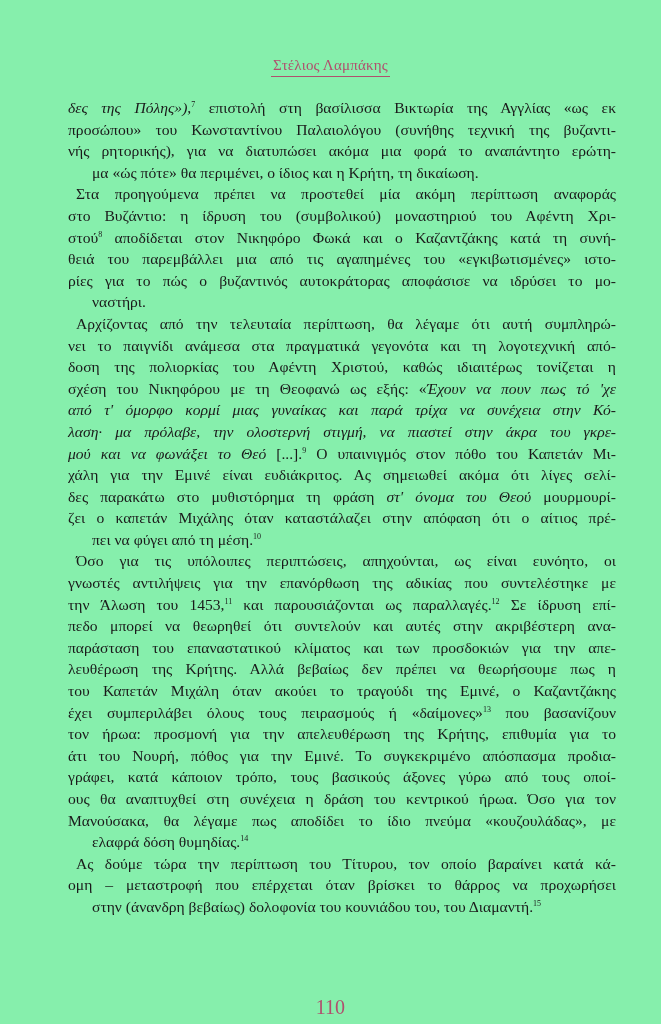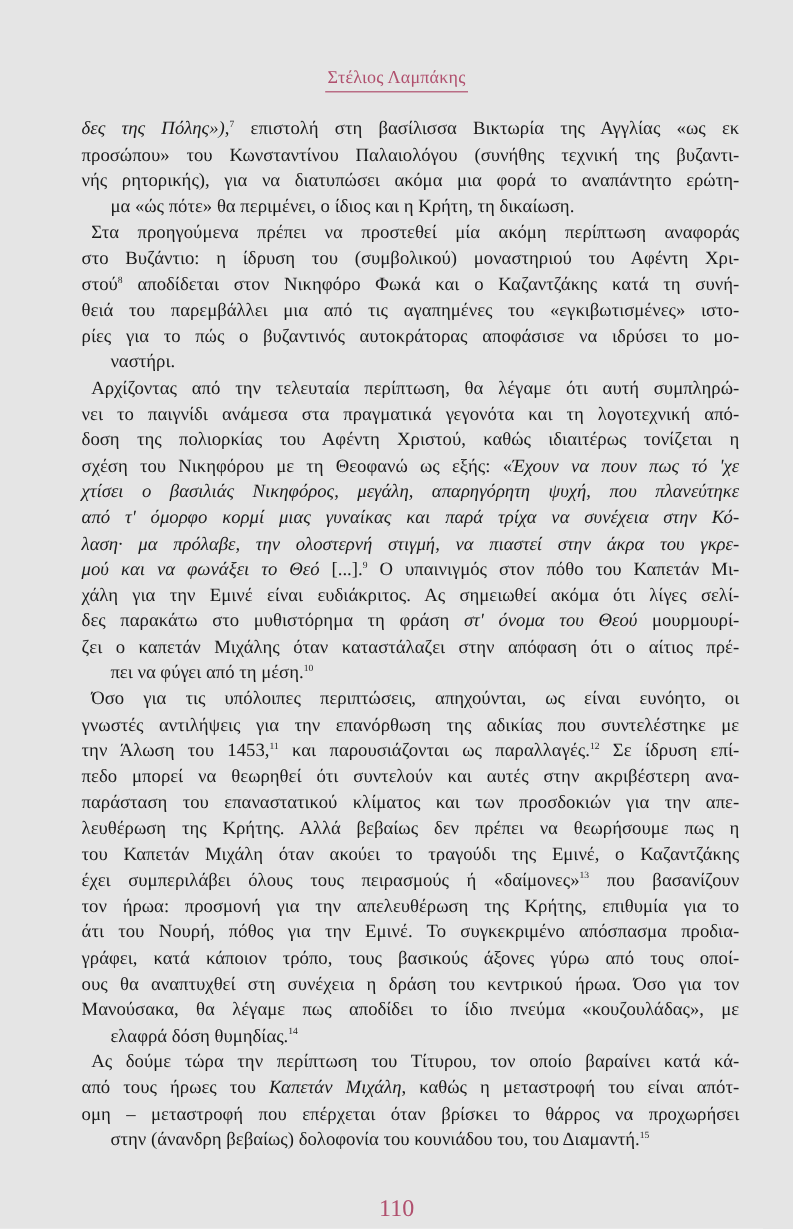--- a/index.html
+++ b/index.html
@@ -1,19 +1,19 @@
 <!DOCTYPE html>
 <html><head>
   <meta charset="utf-8">
   <style>
     html, body { margin: 0; padding: 0; background: #ffffff; }
     body { width: 661px; height: 1024px; position: relative; overflow: hidden; }
     .page {
       position: absolute; left: 0; top: 0; width: 661px; height: 1024px;
-      background: #e5e5e5;
+      background: #86efac;
     }
     .header {
       position: absolute; left: 0; right: 0; top: 56px; text-align: center;
     }
     .header span {
       display: inline-block;
       font-family: "Liberation Serif", "DejaVu Serif", serif;
       font-size: 15px;
       color: #b0506e;
       padding: 0 2px 2px 2px;
@@ -55,21 +55,20 @@
       <span class="line indent"><span>Στα προηγούμενα πρέπει να προστεθεί μία ακόμη περίπτωση αναφοράς</span></span>
       <span class="line"><span>στο Βυζάντιο: η ίδρυση του (συμβολικού) μοναστηριού του Αφέντη Χρι-</span></span>
       <span class="line"><span>στού</span><sup>8</sup><span> αποδίδεται στον Νικηφόρο Φωκά και ο Καζαντζάκης κατά τη συνή-</span></span>
       <span class="line"><span>θειά του παρεμβάλλει μια από τις αγαπημένες του «εγκιβωτισμένες» ιστο-</span></span>
       <span class="line"><span>ρίες για το πώς ο βυζαντινός αυτοκράτορας αποφάσισε να ιδρύσει το μο-</span></span>
       <span class="line last"><span>ναστήρι.</span></span>
       <span class="line indent"><span>Αρχίζοντας από την τελευταία περίπτωση, θα λέγαμε ότι αυτή συμπληρώ-</span></span>
       <span class="line"><span>νει το παιγνίδι ανάμεσα στα πραγματικά γεγονότα και τη λογοτεχνική από-</span></span>
       <span class="line"><span>δοση της πολιορκίας του Αφέντη Χριστού, καθώς ιδιαιτέρως τονίζεται η</span></span>
       <span class="line"><span>σχέση του Νικηφόρου με τη Θεοφανώ ως εξής: «</span><i>Έχουν να πουν πως τό 'χε</i></span>
-      <span class="line"><i>χτίσει ο βασιλιάς Νικηφόρος, μεγάλη, απαρηγόρητη ψυχή, που πλανεύτηκε</i></span>
       <span class="line"><i>από τ' όμορφο κορμί μιας γυναίκας και παρά τρίχα να συνέχεια στην Κό-</i></span>
       <span class="line"><i>λαση· μα πρόλαβε, την ολοστερνή στιγμή, να πιαστεί στην άκρα του γκρε-</i></span>
       <span class="line"><i>μού και να φωνάξει το Θεό</i><span> [...].</span><sup>9</sup><span> Ο υπαινιγμός στον πόθο του Καπετάν Μι-</span></span>
       <span class="line"><span>χάλη για την Εμινέ είναι ευδιάκριτος. Ας σημειωθεί ακόμα ότι λίγες σελί-</span></span>
       <span class="line"><span>δες παρακάτω στο μυθιστόρημα τη φράση </span><i>στ' όνομα του Θεού</i><span> μουρμουρί-</span></span>
       <span class="line"><span>ζει ο καπετάν Μιχάλης όταν καταστάλαζει στην απόφαση ότι ο αίτιος πρέ-</span></span>
       <span class="line last"><span>πει να φύγει από τη μέση.</span><sup>10</sup></span>
       <span class="line indent"><span>Όσο για τις υπόλοιπες περιπτώσεις, απηχούνται, ως είναι ευνόητο, οι</span></span>
       <span class="line"><span>γνωστές αντιλήψεις για την επανόρθωση της αδικίας που συντελέστηκε με</span></span>
       <span class="line"><span>την Άλωση του 1453,</span><sup>11</sup><span> και παρουσιάζονται ως παραλλαγές.</span><sup>12</sup><span> Σε ίδρυση επί-</span></span>
@@ -78,19 +77,18 @@
       <span class="line"><span>λευθέρωση της Κρήτης. Αλλά βεβαίως δεν πρέπει να θεωρήσουμε πως η</span></span>
       <span class="line"><span>του Καπετάν Μιχάλη όταν ακούει το τραγούδι της Εμινέ, ο Καζαντζάκης</span></span>
       <span class="line"><span>έχει συμπεριλάβει όλους τους πειρασμούς ή «δαίμονες»</span><sup>13</sup><span> που βασανίζουν</span></span>
       <span class="line"><span>τον ήρωα: προσμονή για την απελευθέρωση της Κρήτης, επιθυμία για το</span></span>
       <span class="line"><span>άτι του Νουρή, πόθος για την Εμινέ. Το συγκεκριμένο απόσπασμα προδια-</span></span>
       <span class="line"><span>γράφει, κατά κάποιον τρόπο, τους βασικούς άξονες γύρω από τους οποί-</span></span>
       <span class="line"><span>ους θα αναπτυχθεί στη συνέχεια η δράση του κεντρικού ήρωα. Όσο για τον</span></span>
       <span class="line"><span>Μανούσακα, θα λέγαμε πως αποδίδει το ίδιο πνεύμα «κουζουλάδας», με</span></span>
       <span class="line last"><span>ελαφρά δόση θυμηδίας.</span><sup>14</sup></span>
       <span class="line indent"><span>Ας δούμε τώρα την περίπτωση του Τίτυρου, τον οποίο βαραίνει κατά κά-</span></span>
-      <span class="line"><span>από τους ήρωες του </span><i>Καπετάν Μιχάλη</i><span>, καθώς η μεταστροφή του είναι απότ-</span></span>
       <span class="line"><span>ομη – μεταστροφή που επέρχεται όταν βρίσκει το θάρρος να προχωρήσει</span></span>
       <span class="line last"><span>στην (άνανδρη βεβαίως) δολοφονία του κουνιάδου του, του Διαμαντή.</span><sup>15</sup></span>
     </div>
 
   <div class="footer">110</div>
 </div>
 
 </body></html>

